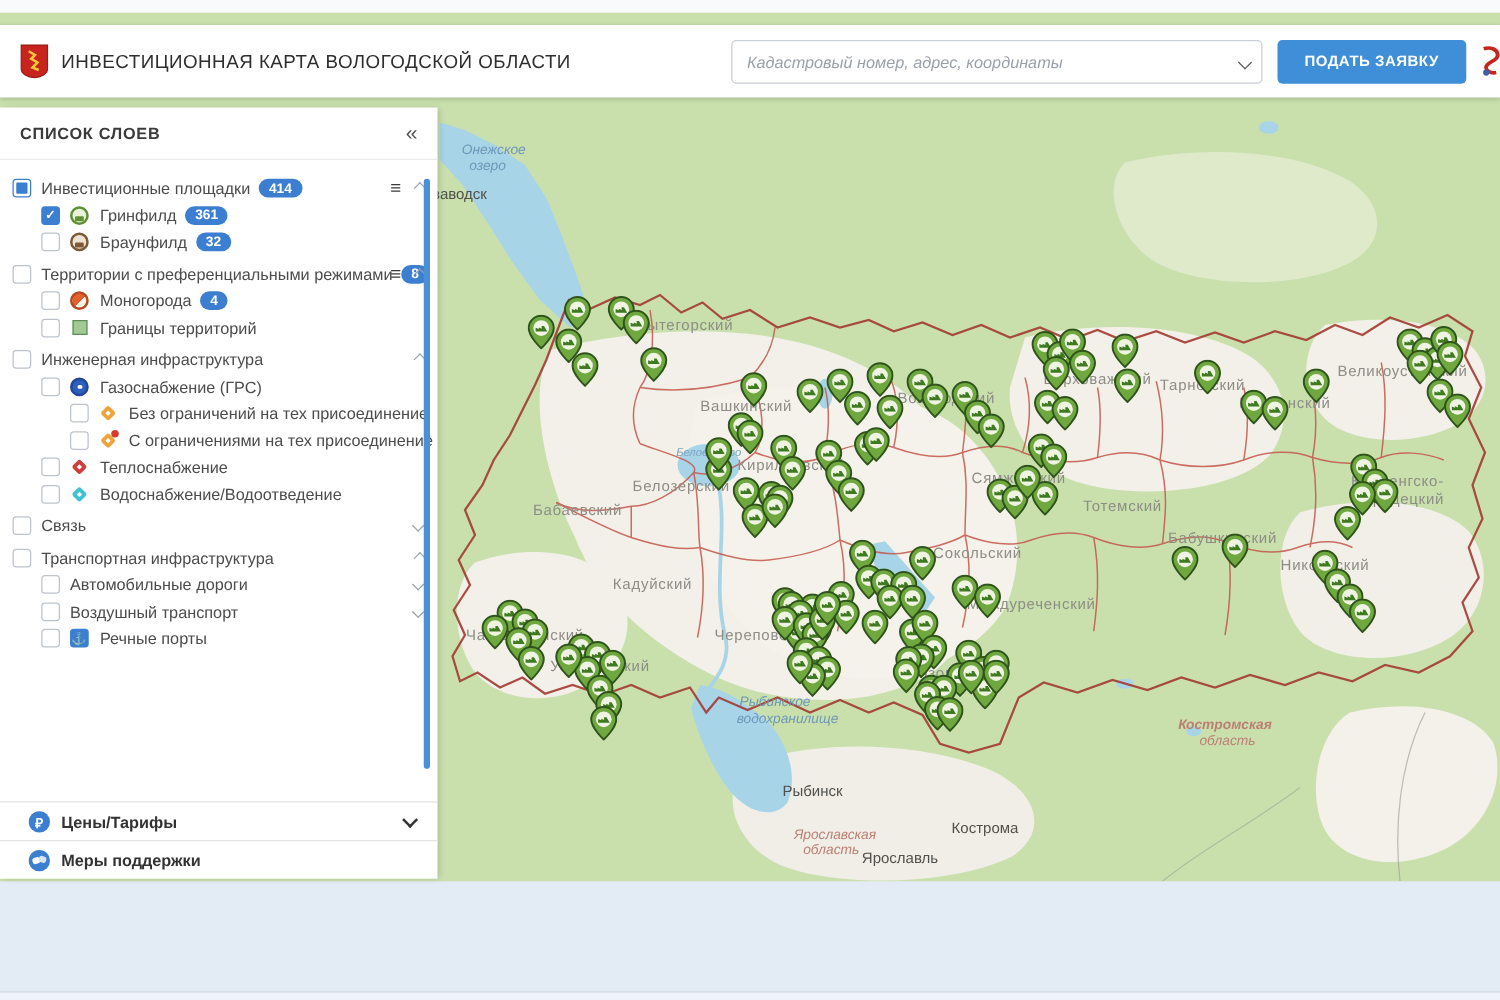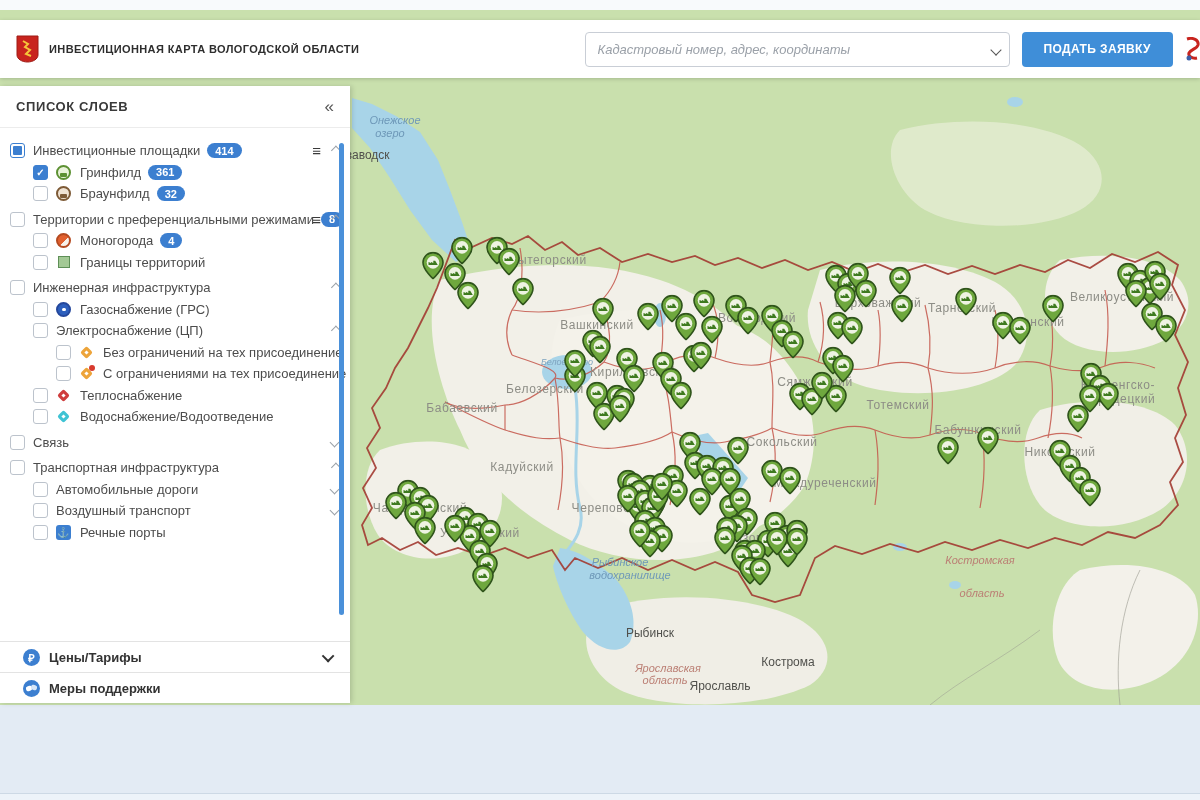--- a/index.html
+++ b/index.html
@@ -18,21 +18,21 @@
   .maplabel.city { color:#50504c; font-size:12px; }
   .maplabel.water { color:#6e98b8; font-size:11px; font-style:italic; }
   .maplabel.water-sm { color:#7ea4bf; font-size:9px; font-style:italic; }
   .maplabel.region { color:#bb7f74; font-size:11px; font-style:italic; }
   .marker { position:absolute; width:22px; height:28px; transform:translate(-50%,-55%); cursor:pointer; }
 
   
   .header { position:absolute; left:0; top:20px; width:1200px; height:58px; background:#ffffff;
             box-shadow:0 1px 4px rgba(0,0,0,.18); z-index:10; display:flex; align-items:center; }
   .logo { width:23px; height:28px; margin-left:16px; flex:none; }
-  .app-title { font-size:11px; font-weight:bold; color:#2e2e2e; letter-spacing:.4px; margin-left:10px;text-align:center; }
+  .app-title { font-size:15px; font-weight:normal; color:#2e2e2e; letter-spacing:.4px; margin-left:10px;text-align:center; }
   .header-spacer { flex:1; }
   .search-box { position:relative; width:425px; height:35px; margin-right:12px; }
   .search-box input { width:100%; height:100%; border:1px solid #c9ced6; border-radius:4px; padding:0 30px 0 12px;
                       font-family:"Liberation Sans",sans-serif; font-size:13px; font-style:italic; color:#555; }
   .search-box input::placeholder { color:#9aa0a8; font-style:italic; }
   .search-caret { position:absolute; right:10px; top:14px; width:8px; height:8px; border-left:1.6px solid #555;
                   border-bottom:1.6px solid #555; transform:rotate(-45deg); }
   .submit-btn { height:35px; padding:0 22px; background:#3f8ed8; color:#fff; border:none; border-radius:4px;
                 font-family:"Liberation Sans",sans-serif; font-size:12px; font-weight:bold; letter-spacing:.4px;
                 cursor:pointer; margin-right:12px; }
@@ -201,21 +201,21 @@
       <div class="maplabel district" style="left: 782px; top: 432px;">Сокольский</div>
       <div class="maplabel district" style="left: 825px; top: 473px;">Междуреченский</div>
       <div class="maplabel district" style="left: 760px; top: 528px;">Грязовецкий</div>
       <div class="maplabel water" style="left: 620px; top: 552px;">Рыбинское</div>
       <div class="maplabel water" style="left: 630px; top: 565px;">водохранилище</div>
       <div class="maplabel city" style="left: 650px; top: 623px;">Рыбинск</div>
       <div class="maplabel region" style="left: 668px; top: 658px;">Ярославская</div>
       <div class="maplabel region" style="left: 665px; top: 670px;">область</div>
       <div class="maplabel city" style="left: 720px; top: 676px;">Ярославль</div>
       <div class="maplabel city" style="left: 788px; top: 652px;">Кострома</div>
-      <div class="maplabel region" style="left: 980px; top: 550px;">Костромская</div>
+      <div class="maplabel region" style="left: 980px; top: 570px; font-weight: bold;">Костромская</div>
       <div class="maplabel region" style="left: 982px; top: 583px;">область</div>
     </div>
   <div id="marker-layer">
       <div class="marker" style="left: 433px; top: 257px;"><svg width="22" height="28" viewBox="0 0 22 28">
           <path d="M11 1 C5.5 1 1 5.4 1 10.8 C1 18 11 27 11 27 C11 27 21 18 21 10.8 C21 5.4 16.5 1 11 1 Z" fill="#6fa83e" stroke="#2f541b" stroke-width="1.6"></path>
           <circle cx="11" cy="10.8" r="6.3" fill="#eef3e2"></circle>
           <path d="M6.5 13.5 L6.5 10.5 L9 11.5 L9 10.3 L11.3 11.3 L11.3 9.2 L13.2 9.2 L15.8 13.5 Z" fill="#3e7a1f"></path>
         </svg></div>
       <div class="marker" style="left: 455px; top: 268px;"><svg width="22" height="28" viewBox="0 0 22 28">
           <path d="M11 1 C5.5 1 1 5.4 1 10.8 C1 18 11 27 11 27 C11 27 21 18 21 10.8 C21 5.4 16.5 1 11 1 Z" fill="#6fa83e" stroke="#2f541b" stroke-width="1.6"></path>
@@ -955,27 +955,20 @@
           <span class="chev up"></span>
         </span>
       </div>
       <div class="layer-row lvl1">
         <span class="cb unchecked"></span>
         <span class="ic">
           <span class="ic-circ ic-gas"></span>
         </span>
         <span class="lbl">Газоснабжение (ГРС)</span>
       </div>
-      <div class="layer-row lvl1">
-        <span class="cb unchecked"></span>
-        <span class="lbl">Электроснабжение (ЦП)</span>
-        <span class="row-right">
-          <span class="chev up"></span>
-        </span>
-      </div>
       <div class="layer-row lvl2">
         <span class="cb unchecked"></span>
         <span class="ic">
           <span class="diamond orange"></span>
         </span>
         <span class="lbl">Без ограничений на тех присоединение</span>
       </div>
       <div class="layer-row lvl2">
         <span class="cb unchecked"></span>
         <span class="ic">

